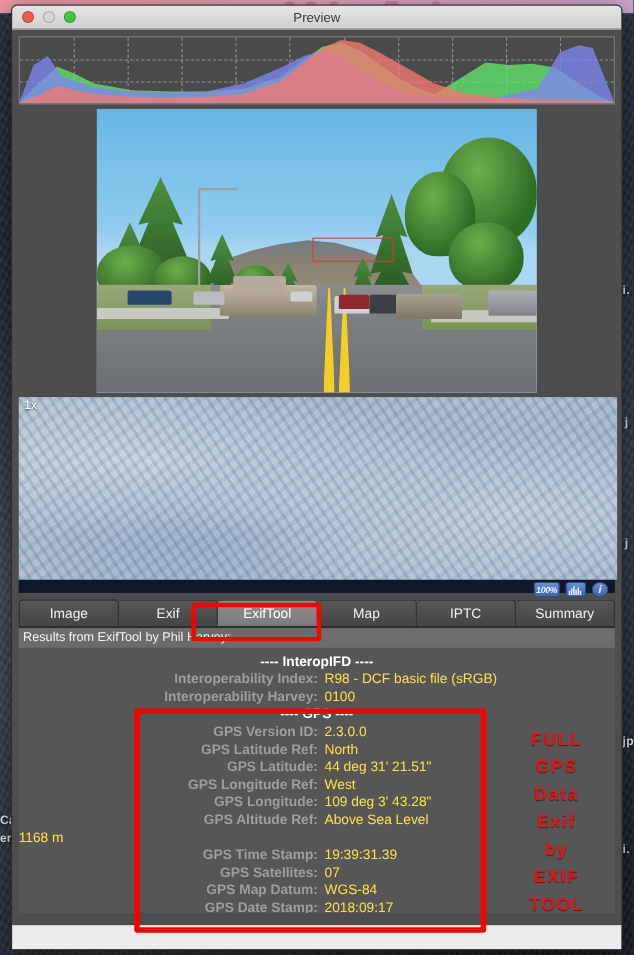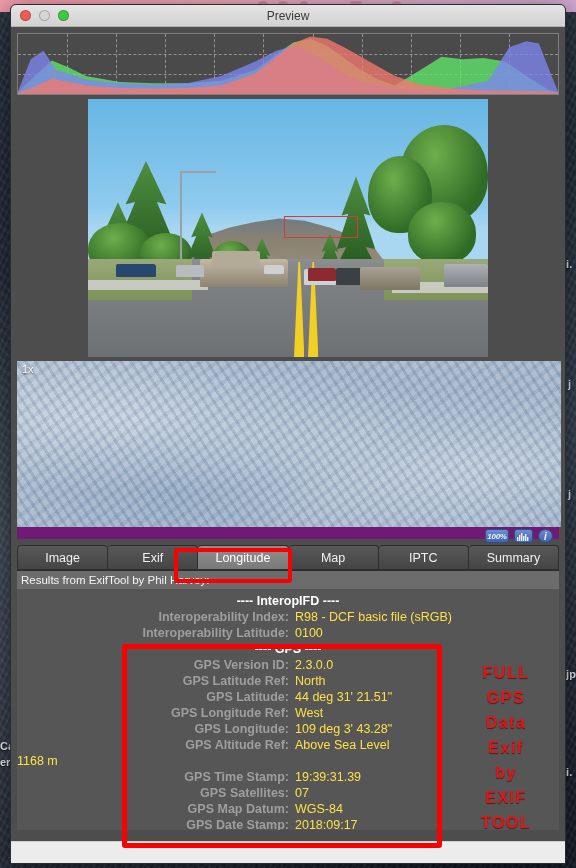--- a/index.html
+++ b/index.html
@@ -126,21 +126,21 @@
     position: absolute; border-radius: 2px 3px 1px 1px;
   }
   #crop-rect {
     position: absolute; left: 49%; top: 45.5%;
     width: 74px; height: 22px;
     border: 1px solid #d93a33;
   }
 
   
   #detail-wrap {
-    margin: 4px 6px 0 6px; height: 178px; position: relative; background: #701a75;
+    margin: 4px 6px 0 6px; height: 178px; position: relative; background: #0f172a;
   }
   #detail {
     position: absolute; left: 0; top: 0; width: 544px; height: 166px;
     background:
       radial-gradient(ellipse at 22% 35%, rgba(255,255,255,.42), transparent 48%),
       radial-gradient(ellipse at 62% 18%, rgba(120,150,180,.38), transparent 55%),
       radial-gradient(ellipse at 80% 62%, rgba(255,255,255,.35), transparent 50%),
       radial-gradient(ellipse at 38% 75%, rgba(110,140,175,.35), transparent 55%),
       linear-gradient(115deg,#a9b8c9 0%,#9fb1c6 35%,#b2bfcd 60%,#9cafc5 100%);
     overflow: hidden;
@@ -351,37 +351,37 @@
           <rect x="11" y="5" width="1.4" height="4" fill="#eaf0ff"></rect>
         </svg>
       </div>
       <div class="bluebtn" id="btn-info">i</div>
     </div>
   </div>
 
   <div id="tabbar">
     <div class="tab">Image</div>
     <div class="tab">Exif</div>
-    <div class="tab active">Longitude</div>
+    <div class="tab active">ExifTool</div>
     <div class="tab">Map</div>
     <div class="tab">IPTC</div>
     <div class="tab">Summary</div>
   </div>
 
   <div id="results-header">Results from ExifTool by Phil Harvey:</div>
 
   <div id="exif-body">
 
     <div class="section-hdr">---- InteropIFD ----</div>
     <div class="row">
       <span class="k">Interoperability Index:</span>
       <span class="v">R98 - DCF basic file (sRGB)</span>
     </div>
     <div class="row">
-      <span class="k">Interoperability Latitude:</span>
+      <span class="k">Interoperability Harvey:</span>
       <span class="v">0100</span>
     </div>
 
     <div class="section-hdr">---- GPS ----</div>
     <div class="row">
       <span class="k">GPS Version ID:</span>
       <span class="v">2.3.0.0</span>
     </div>
     <div class="row">
       <span class="k">GPS Latitude Ref:</span>

